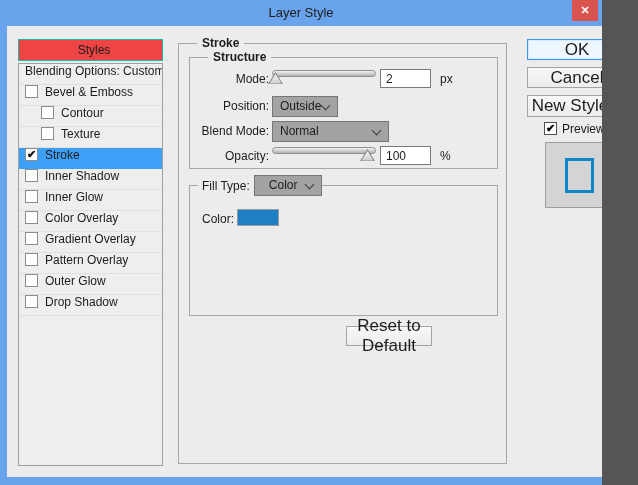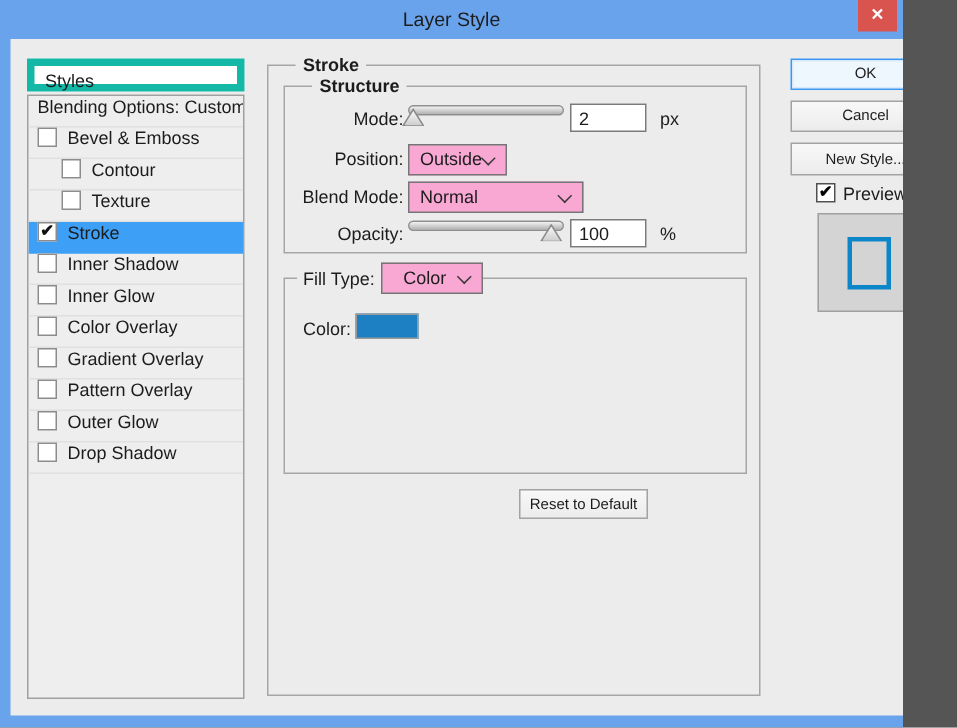--- a/index.html
+++ b/index.html
@@ -11,60 +11,60 @@
   .window{position:relative;width:602px;height:485px;background:var(--titlebar);overflow:hidden;}
   .titlebar{position:absolute;left:0;top:0;width:100%;height:26px;}
   .title{position:absolute;left:0;top:5px;width:100%;text-align:center;font-size:13px;color:#1d1d1d;}
   .close{position:absolute;right:4px;top:0;width:26px;height:21px;background:var(--close);
          display:flex;align-items:center;justify-content:center;cursor:default;}
   .close span{color:#fff;font-size:11px;font-weight:bold;line-height:1;}
   .client{position:absolute;left:7px;top:26px;width:624px;height:451px;background:#ececec;
           font-size:12px;color:#1c1c1c;}
 
   
-  .styles-header{position:absolute;left:11px;top:13px;width:145px;height:22px;border:5px solid #14b8a6;
-                 line-height:20px;padding-left:7px;background:#ffffff;}
+  .styles-header{position:absolute;left:11px;top:13px;width:145px;height:22px;border:1px solid #14b8a6;
+                 line-height:20px;padding-left:7px;background:#ef4444;text-align:center;}
   .styles-list{position:absolute;left:11px;top:37px;width:145px;height:403px;border:1px solid #a0a0a0;
                background:#eeeeee;overflow:hidden;}
   .style-row{height:21px;display:flex;align-items:flex-start;padding-left:6px;border-bottom:1px solid #e0e0e0;}
   .style-row.selected{background:var(--selection);border-bottom-color:var(--selection);}
   .style-row.indent{padding-left:22px;}
   .cb{width:13px;height:13px;background:#fff;border:1px solid #8c8c8c;margin-right:7px;flex:0 0 13px;
       font-size:11px;line-height:11px;text-align:center;color:#111;font-weight:bold;}
   .lbl{white-space:nowrap;}
 
   
   .groupbox{position:absolute;border:1px solid #a6a6a6;}
   .stroke-box{left:171px;top:17px;width:329px;height:421px;}
   .legend{position:absolute;top:-8px;left:18px;background:#ececec;padding:0 5px;font-weight:bold;}
   .structure-box{left:10px;top:13px;width:309px;height:112px;}
   .filltype-box{left:10px;top:141px;width:309px;height:131px;}
 
   .flabel{position:absolute;left:0;width:79px;text-align:right;}
-  .dropdown{position:absolute;height:21px;background:#f9a8d4;border:1px solid #767676;
+  .dropdown{position:absolute;height:21px;background:#a3a3a3;border:1px solid #767676;
             line-height:19px;padding-left:7px;cursor:default;}
   .chev{position:absolute;right:8px;top:5px;width:7px;height:7px;
         border-right:1.6px solid #3a3a3a;border-bottom:1.6px solid #3a3a3a;transform:rotate(45deg);}
   .valbox{position:absolute;width:51px;height:19px;border:1px solid #7a7a7a;background:#fff;
           font-family:"Liberation Sans",sans-serif;font-size:12px;padding-left:5px;color:#1c1c1c;}
   .unit{position:absolute;}
 
   .slider{position:absolute;width:104px;height:16px;}
   .track{position:absolute;left:0;top:1px;width:100%;height:7px;border:1px solid #8f8f8f;border-radius:4px;
          background:linear-gradient(#f2f2f2,#b2b2b2);}
   .thumb{position:absolute;top:3px;width:15px;height:12px;clip-path:polygon(50% 0,100% 100%,0 100%);
          background:#8a8a8a;}
   .thumb::after{content:"";position:absolute;left:1.5px;top:2px;width:12px;height:9.5px;
          clip-path:polygon(50% 0,100% 100%,0 100%);background:linear-gradient(#f6f6f6,#cccccc);}
   .thumb.at-left{left:-4px;} .thumb.at-right{left:88px;}
 
   .swatch{position:absolute;left:47px;top:23px;width:42px;height:17px;border:1px solid #9a9a9a;}
 
   .btn{position:absolute;border:1px solid #a3a3a3;background:linear-gradient(#f8f8f8,#ececec);
-       font-size:10px;color:#1c1c1c;text-align:center;cursor:default;
+       font-size:17px;color:#1c1c1c;text-align:center;cursor:default;
        display:flex;align-items:center;justify-content:center;}
   .btn-make{left:75px;top:282px;width:78px;height:20px;}
   .btn-reset{left:167px;top:282px;width:86px;height:20px;}
 
   
   .btn-ok{left:520px;top:13px;width:100px;height:21px;border:1px solid var(--okborder);
           background:#eef6fe;box-shadow:inset 0 0 0 1px #d6eafc;}
   .btn-cancel{left:520px;top:41px;width:100px;height:21px;}
   .btn-new{left:520px;top:69px;width:100px;height:22px;}
   .preview-row{position:absolute;left:537px;top:95px;height:15px;display:flex;align-items:center;}

